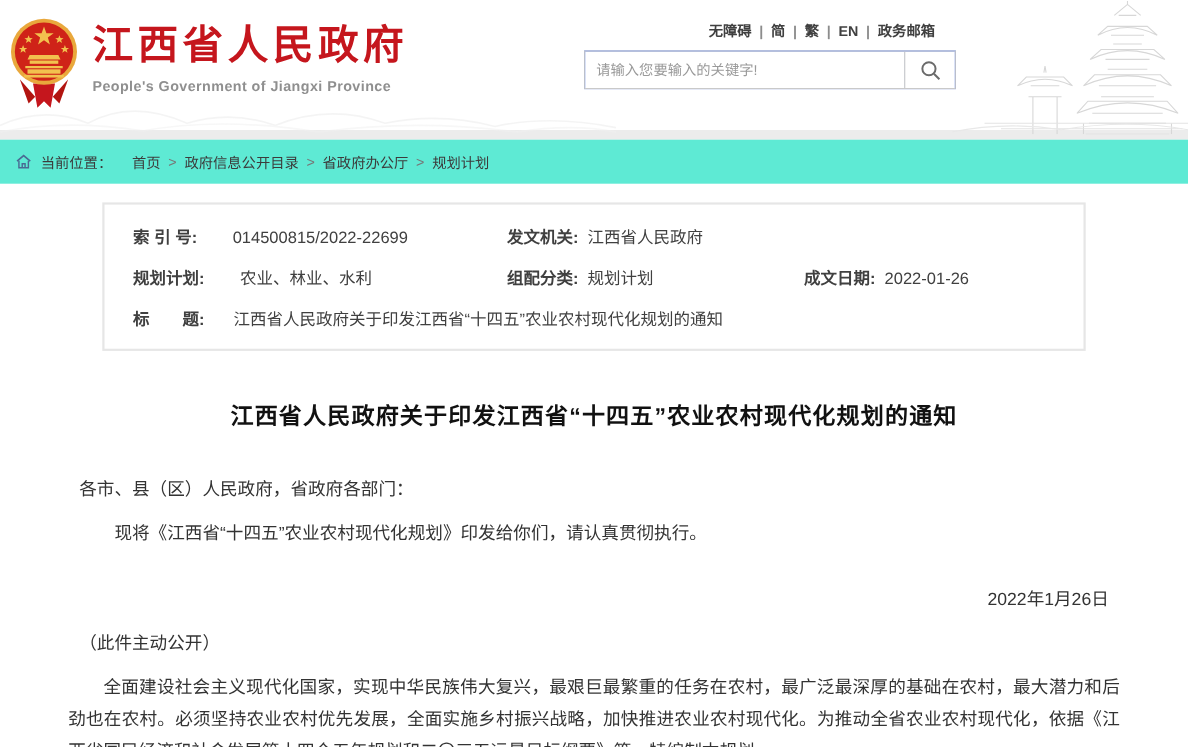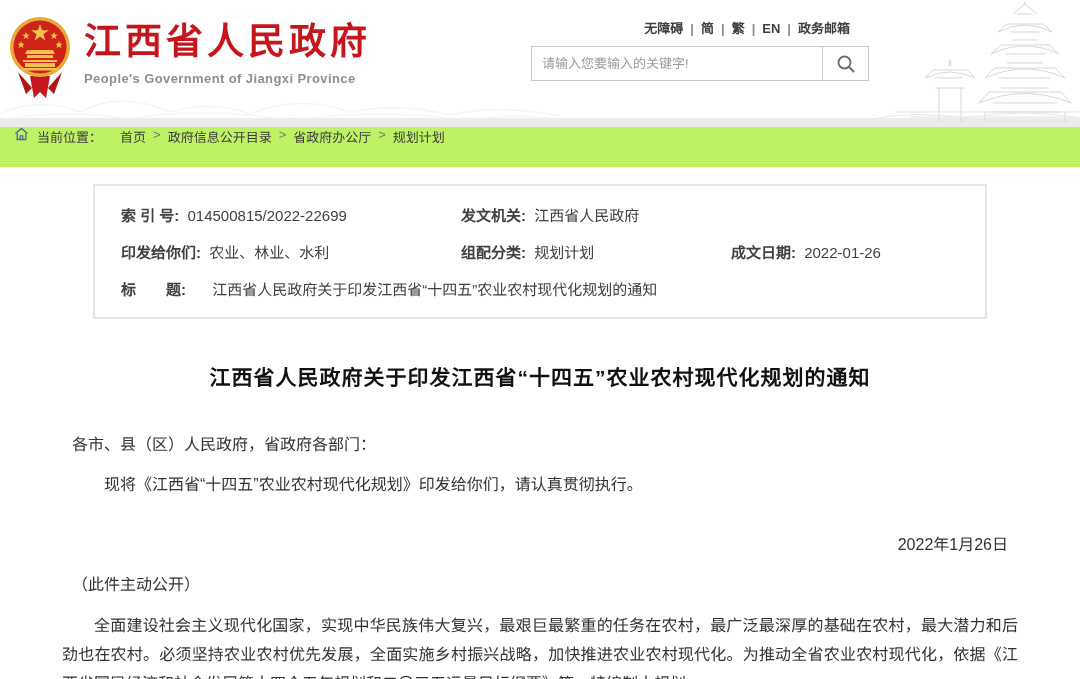--- a/index.html
+++ b/index.html
@@ -29,35 +29,35 @@
   .search-input::placeholder{color:#9a9a9a;}
   .search-btn{
     width:46px;border:none;border-left:1px solid #c9c9c9;background:#fff;
     display:flex;align-items:center;justify-content:center;cursor:pointer;
   }
   .pagoda{position:absolute;right:0;top:0;width:215px;height:122px;pointer-events:none;}
   .mountains{position:absolute;left:0;bottom:-4px;width:560px;height:40px;pointer-events:none;opacity:.55;}
   
   .band{height:9px;background:#ececec;}
   
-  .breadcrumb{display:flex;align-items:flex-start;height:40px;padding-left:14px;font-size:13px;color:#3c3c3c;background:#bef264;}
+  .breadcrumb{display:flex;align-items:center;height:40px;padding-left:14px;font-size:13px;color:#3c3c3c;background:#5eead4;}
   .breadcrumb .home-icon{margin-right:8px;display:flex;align-items:center;}
   .breadcrumb .loc-label{margin-right:18px;}
   .breadcrumb a{color:#3c3c3c;text-decoration:none;}
   .breadcrumb .bsep{color:#777;margin:0 7px;}
   
   .meta-box{
     width:894px;margin:17px auto 0;border:2px solid #e6e6e6;background:#fff;
     padding:10px 0;box-sizing:border-box;
   }
   .meta-row{display:flex;padding:8px 0 8px 26px;font-size:15px;color:#404040;}
   .meta-cell{display:flex;align-items:baseline;}
   .meta-cell .lbl{font-weight:bold;white-space:pre;margin-right:4px;}
   .meta-cell .val{white-space:pre-wrap;}
-  .c1{width:340px;}
+  .c1{width:340px;gap:24px;}
   .c2{width:270px;}
   .c3{flex:1;}
   .full{width:auto;flex:1;gap:18px;}
   
   .doc-title{
     margin-top:42px;text-align:center;font-size:21px;font-weight:bold;color:#111;
     letter-spacing:1px;
   }
   .notice{padding:0 72px;font-size:16px;color:#333;}
   .salutation{margin-top:40px;}
@@ -157,21 +157,21 @@
       <span class="lbl">索 引 号: </span>
       <span class="val">014500815/2022-22699</span>
     </div>
     <div class="meta-cell c2">
       <span class="lbl">发文机关: </span>
       <span class="val">江西省人民政府</span>
     </div>
   </div>
   <div class="meta-row">
     <div class="meta-cell c1">
-      <span class="lbl">印发给你们: </span>
+      <span class="lbl">规划计划: </span>
       <span class="val">农业、林业、水利</span>
     </div>
     <div class="meta-cell c2">
       <span class="lbl">组配分类: </span>
       <span class="val">规划计划</span>
     </div>
     <div class="meta-cell c3">
       <span class="lbl">成文日期: </span>
       <span class="val">2022-01-26</span>
     </div>

